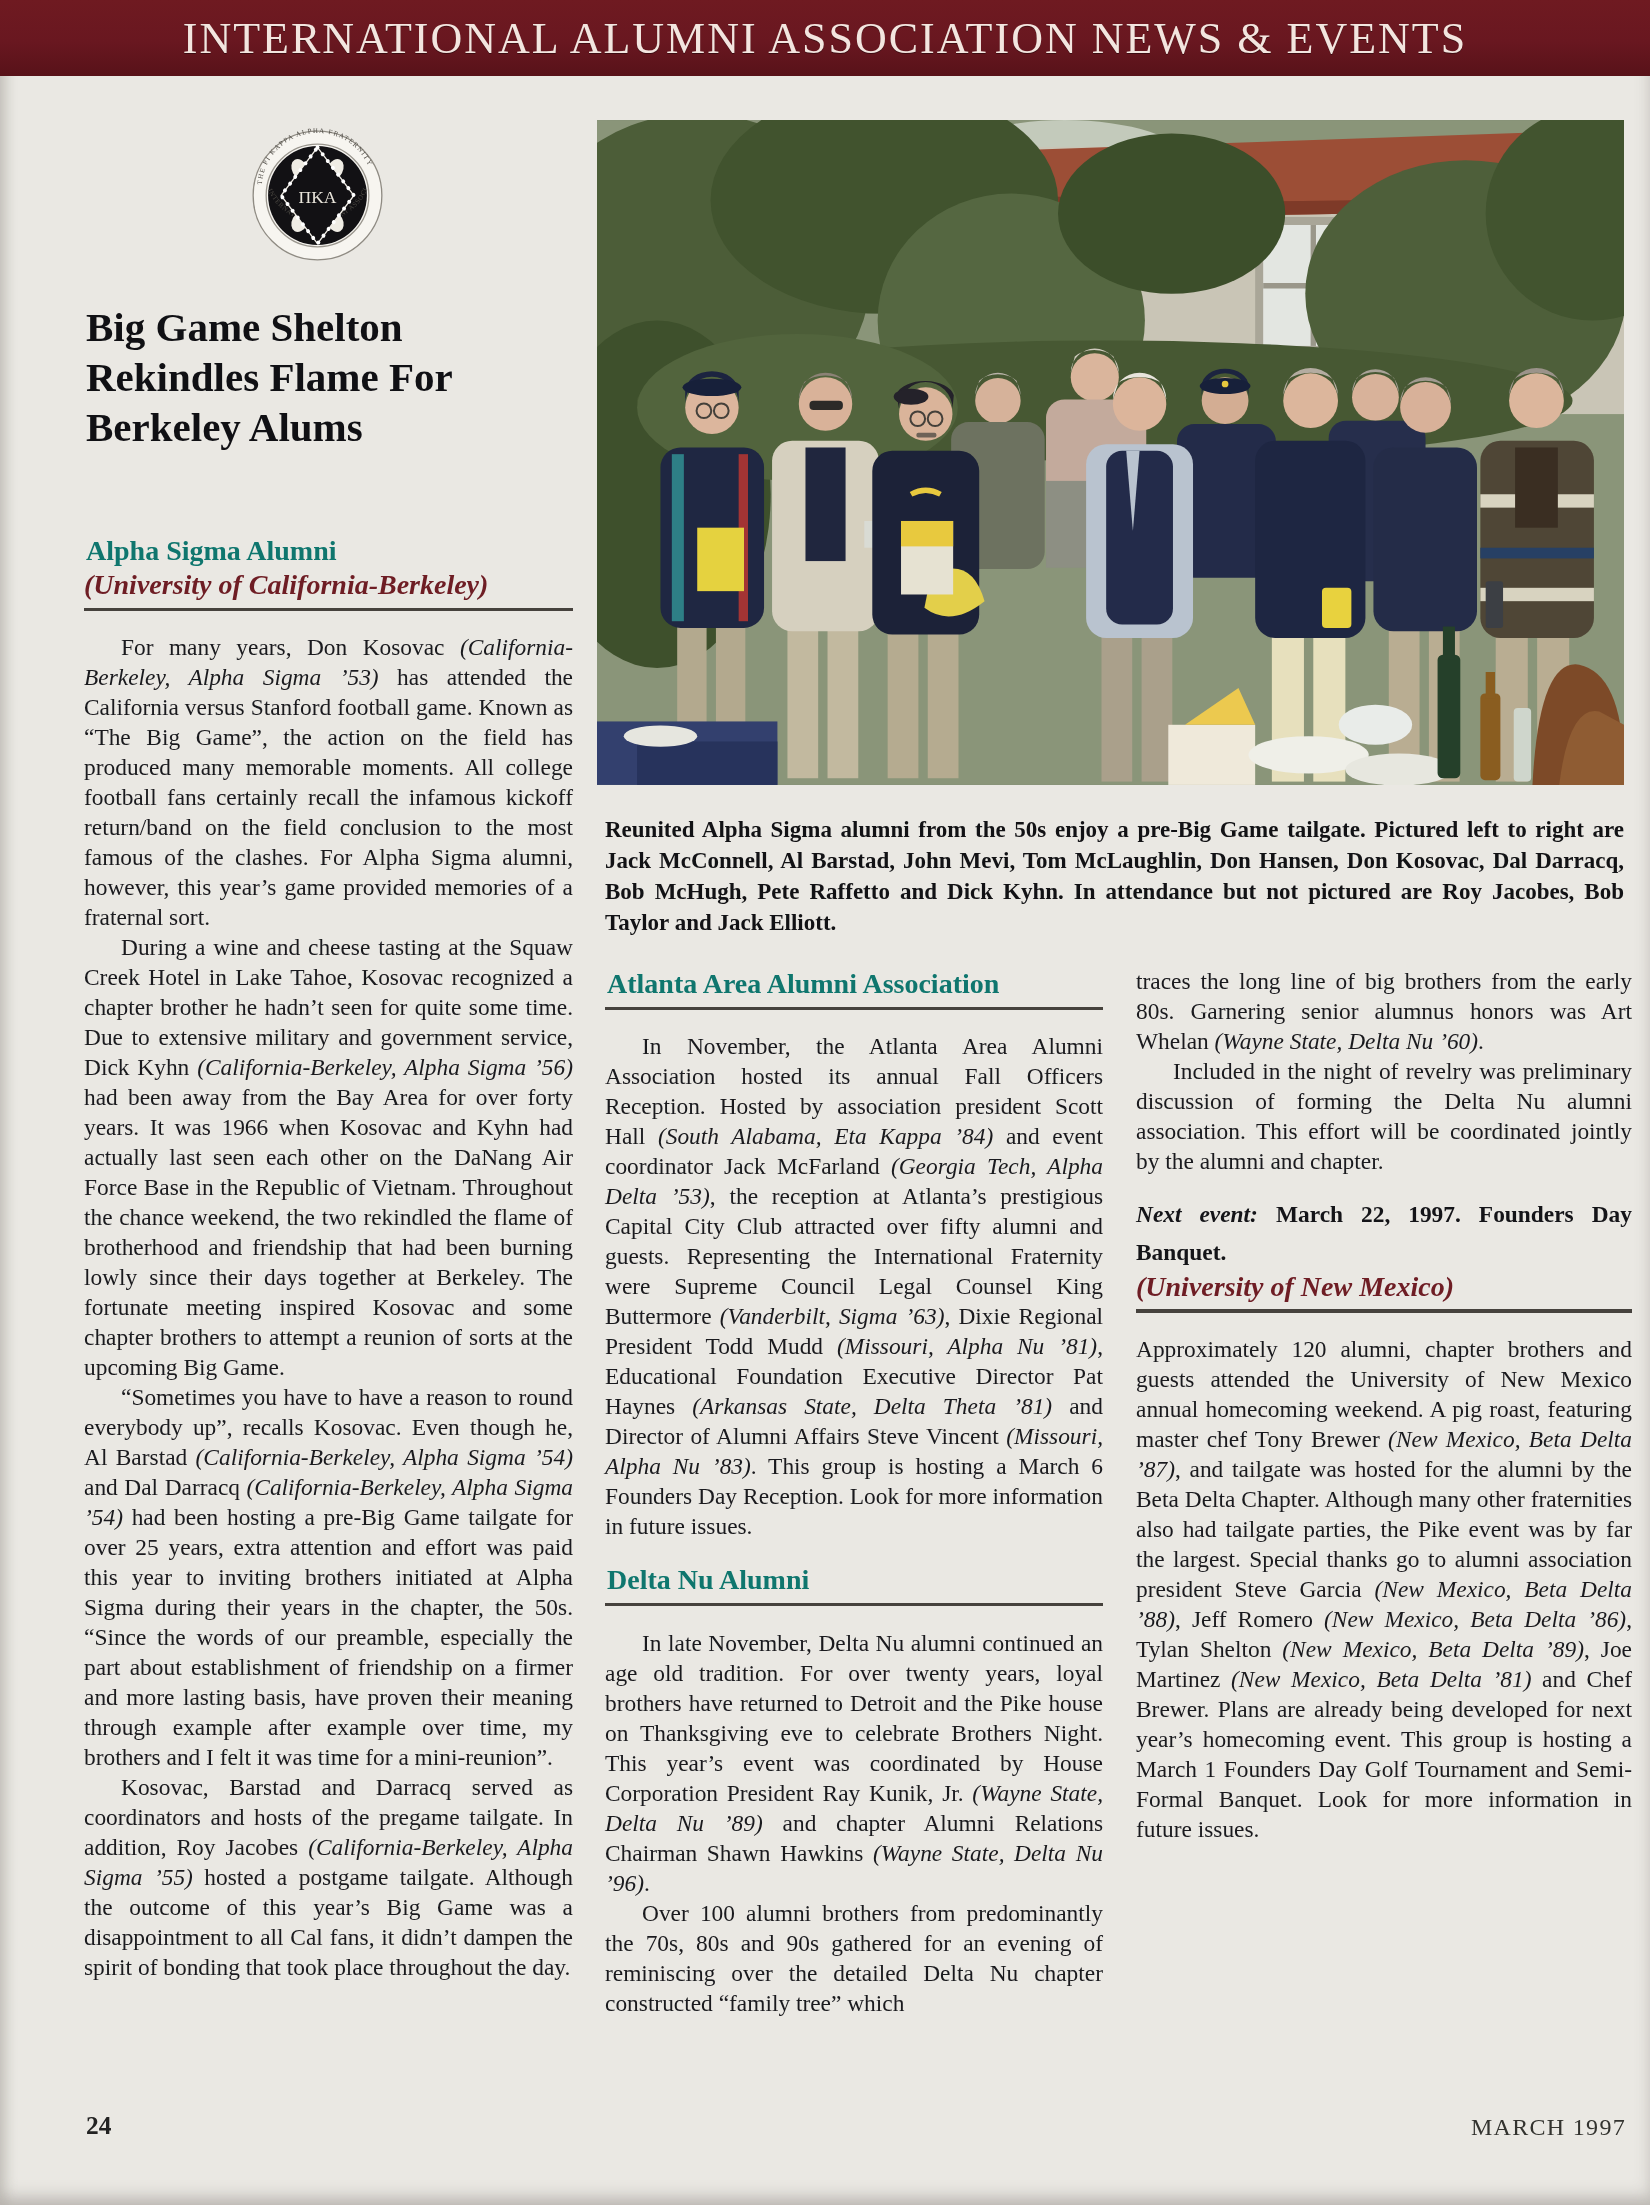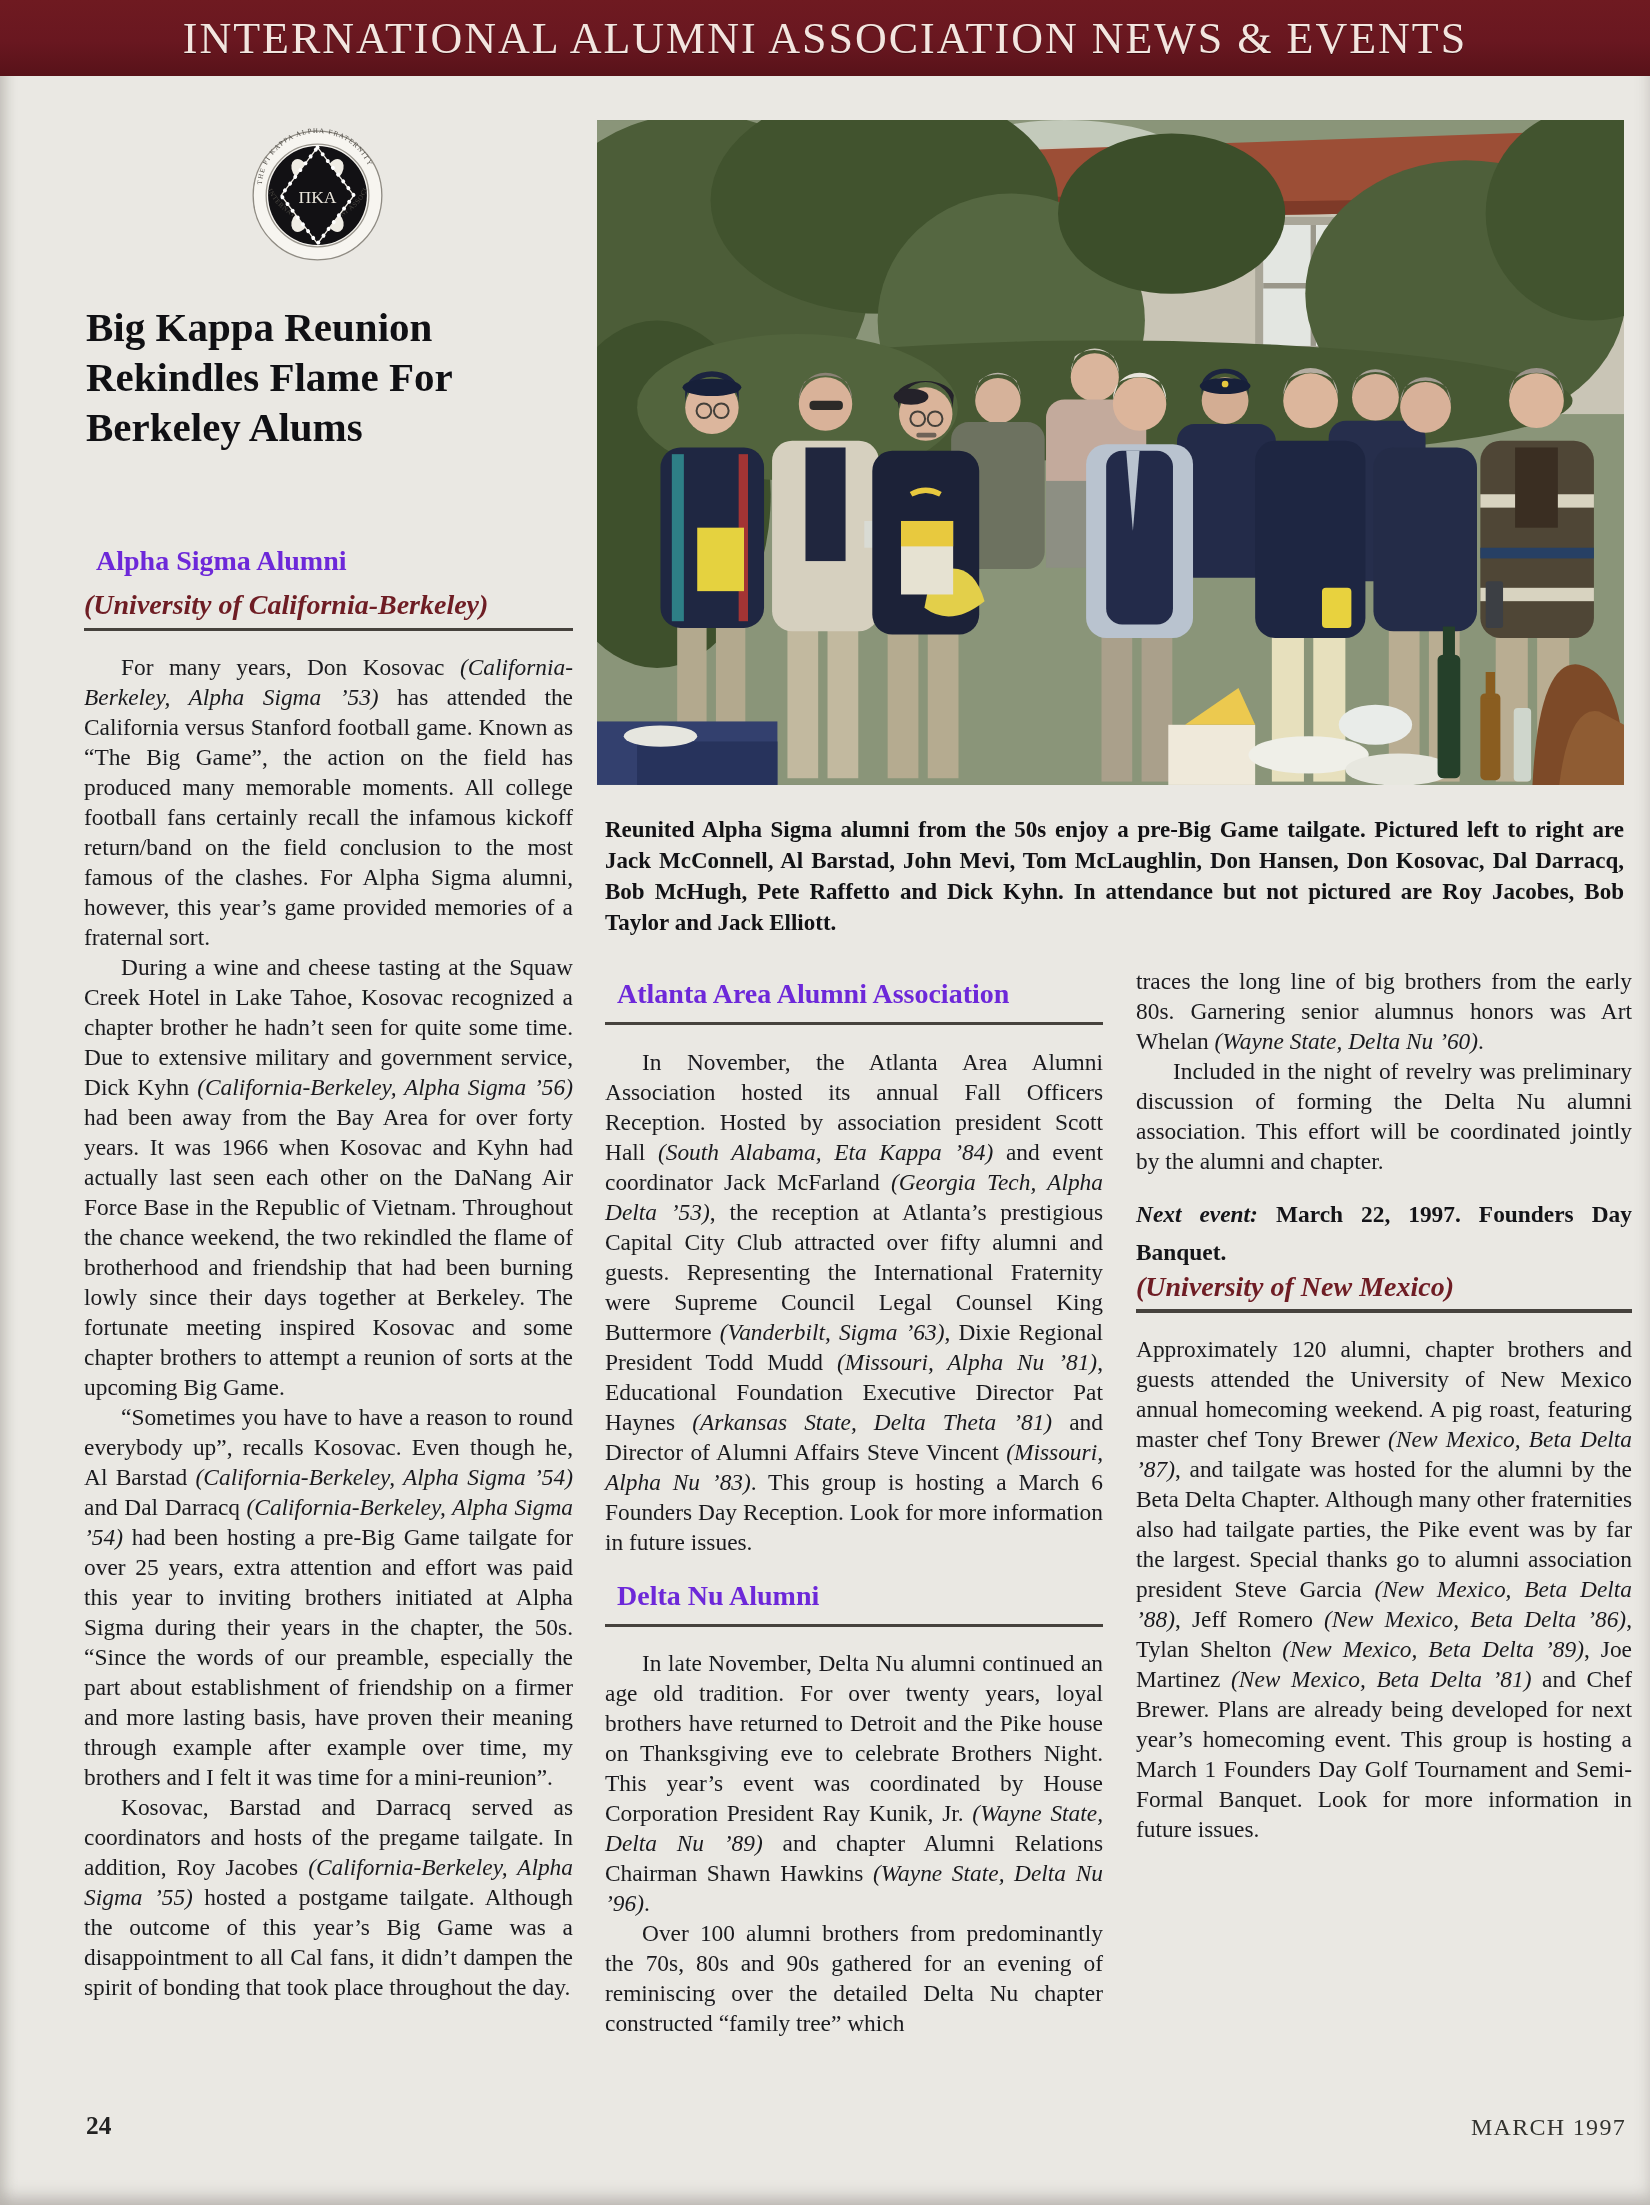--- a/index.html
+++ b/index.html
@@ -20,21 +20,21 @@
     white-space:nowrap;text-shadow:0 0.7px 0 rgba(0,0,0,.4);
   }
   .crest{position:absolute;left:246px;top:124px;width:143px;height:143px;}
   .feature-title{position:absolute;left:86px;top:302px;width:495px;margin:0;
     font-size:41px;line-height:50px;font-weight:bold;color:#101014;}
   .feature-title span{display:block;}
   .col{position:absolute;text-align:left;}
   .col-left{left:84px;top:533px;width:489px;}
   .col-mid{left:605px;top:966px;width:498px;}
   .col-right{left:1136px;top:966px;width:496px;}
-  .sec-head{margin:12px;font-size:28px;line-height:32px;font-weight:bold;color:#6d28d9;}
+  .sec-head{margin:2px;font-size:28px;line-height:32px;font-weight:bold;color:#0f766e;}
   .sec-sub{margin:0;font-size:28px;line-height:32px;font-weight:bold;font-style:italic;color:#6e1d24;}
   .rule{height:3.3px;background:#46423d;margin-top:6.7px;}
   .body-text p{margin:0;font-size:23.4px;line-height:30px;text-align:justify;text-indent:37px;color:#1a1a1e;}
   .body-text{margin-top:21.4px;}
   .no-indent{text-indent:0 !important;}
   .it{font-style:italic;}
   .photo-wrap{position:absolute;left:597px;top:120px;width:1027px;height:665px;background:#7f8a6e;}
   .photo-wrap svg{display:block;}
   .caption{position:absolute;left:605px;top:814px;width:1019px;margin:0;
     font-size:23px;line-height:31px;font-weight:bold;text-align:justify;color:#121215;}
@@ -77,21 +77,21 @@
         <ellipse cx="137" cy="150" rx="12" ry="17" transform="rotate(-28 137 150)"></ellipse>
       </g>
 
       <path d="M110,36 L166,110 L110,184 L54,110 Z" fill="#121114" stroke="#efece4" stroke-width="2"></path>
       <path d="M110,36 L166,110 L110,184 L54,110 Z" fill="none" stroke="#ffffff" stroke-width="6" stroke-dasharray="0.1 13" stroke-linecap="round"></path>
       <text x="110" y="122" text-anchor="middle" font-size="27" fill="#e9e5db" font-family="Liberation Serif, serif">ΠΚΑ</text>
     </svg>
   </div>
 
   <h1 class="feature-title">
-    <span>Big Kappa Reunion</span>
+    <span>Big Game Shelton</span>
     <span>Rekindles Flame For</span>
     <span>Berkeley Alums</span>
   </h1>
 
   <div class="photo-wrap">
     <svg width="1027" height="665" viewBox="0 0 1537 995">
       <rect x="0" y="0" width="1537" height="995" fill="#8a9579"></rect>
 
       <ellipse cx="260" cy="90" rx="220" ry="80" fill="#cfd5c7"></ellipse>
       <ellipse cx="700" cy="60" rx="180" ry="60" fill="#c3cabb"></ellipse>

